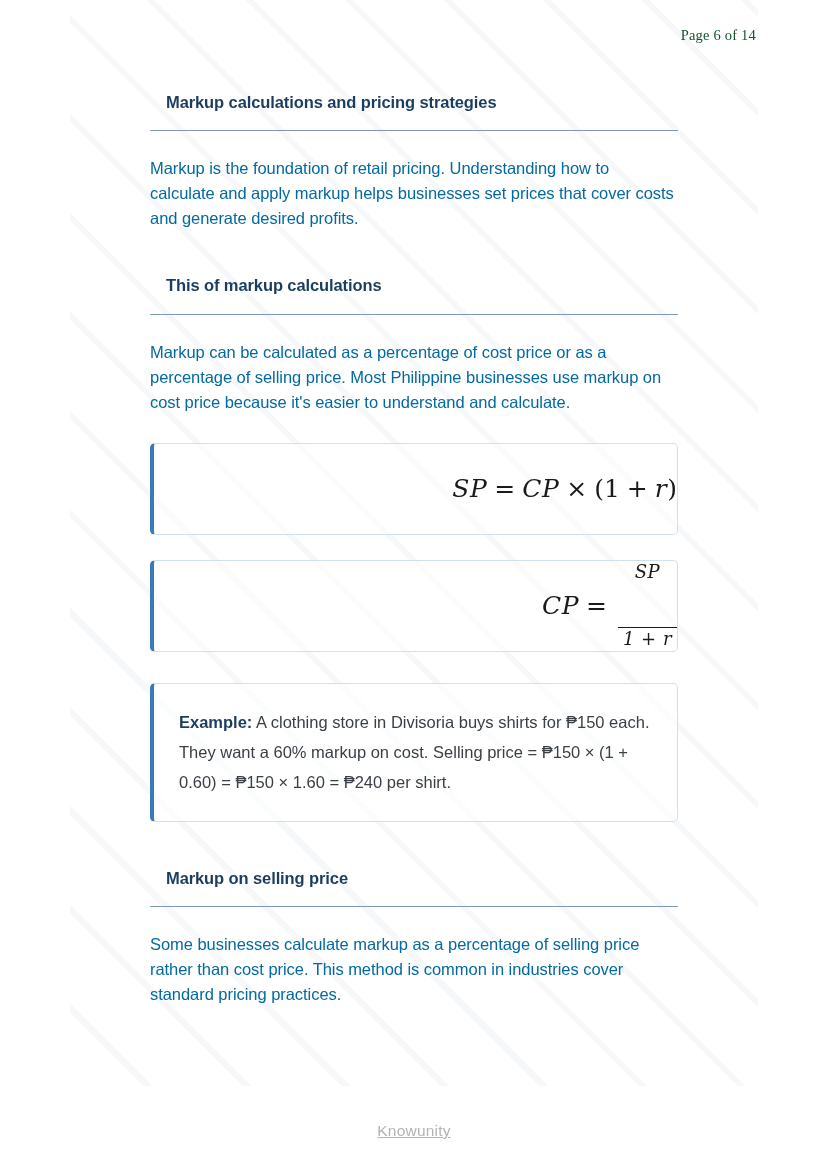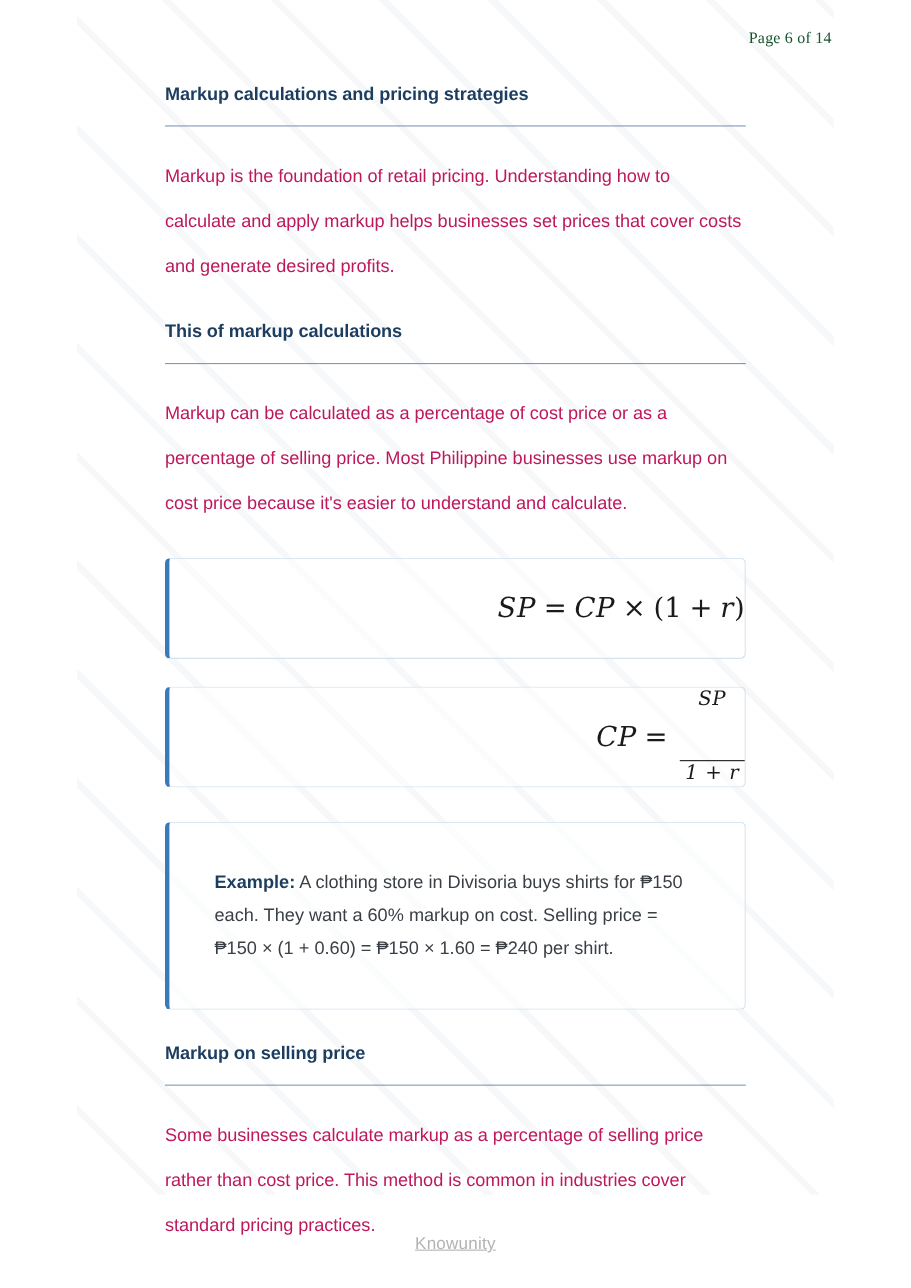--- a/index.html
+++ b/index.html
@@ -55,39 +55,39 @@
 
   
   .content {
     position: absolute;
     left: 150px;
     top: 76px;
     width: 528px;
   }
 
   h2.section-heading {
-    margin: 0;
+    margin: 16px;
     font-size: 16.5px;
     font-weight: bold;
     color: #1c3d5f;
     letter-spacing: -0.1px;
     line-height: 1.3;
   }
   .heading-rule {
     height: 0;
     border-bottom: 1.6px solid #6b86ab;
     margin-top: 17px;
     opacity: 0.85;
   }
 
   p.body-text {
     margin: 0;
     font-size: 16.5px;
-    line-height: 41px;
-    color: #be185d;
+    line-height: 25px;
+    color: #0369a1;
     letter-spacing: -0.05px;
   }
 
   .gap-after-rule  { height: 25px; }
   .gap-after-para  { height: 28px; }
 
   
   .formula-box {
     position: relative;
     border: 1px solid #cfe0ef;
@@ -143,21 +143,21 @@
   
   .example-box {
     border: 1px solid #cfe0ef;
     border-left: 4px solid #3b7ab8;
     border-radius: 5px;
     background: rgba(255,255,255,0.6);
     padding: 23px 26px 24px 25px;
     box-sizing: border-box;
   }
   .example-box p {
-    margin: 16px;
+    margin: 0;
     font-size: 16.5px;
     line-height: 30px;
     color: #3a3f45;
   }
   .example-label {
     font-weight: bold;
     color: #1c3d5f;
   }
 
   

